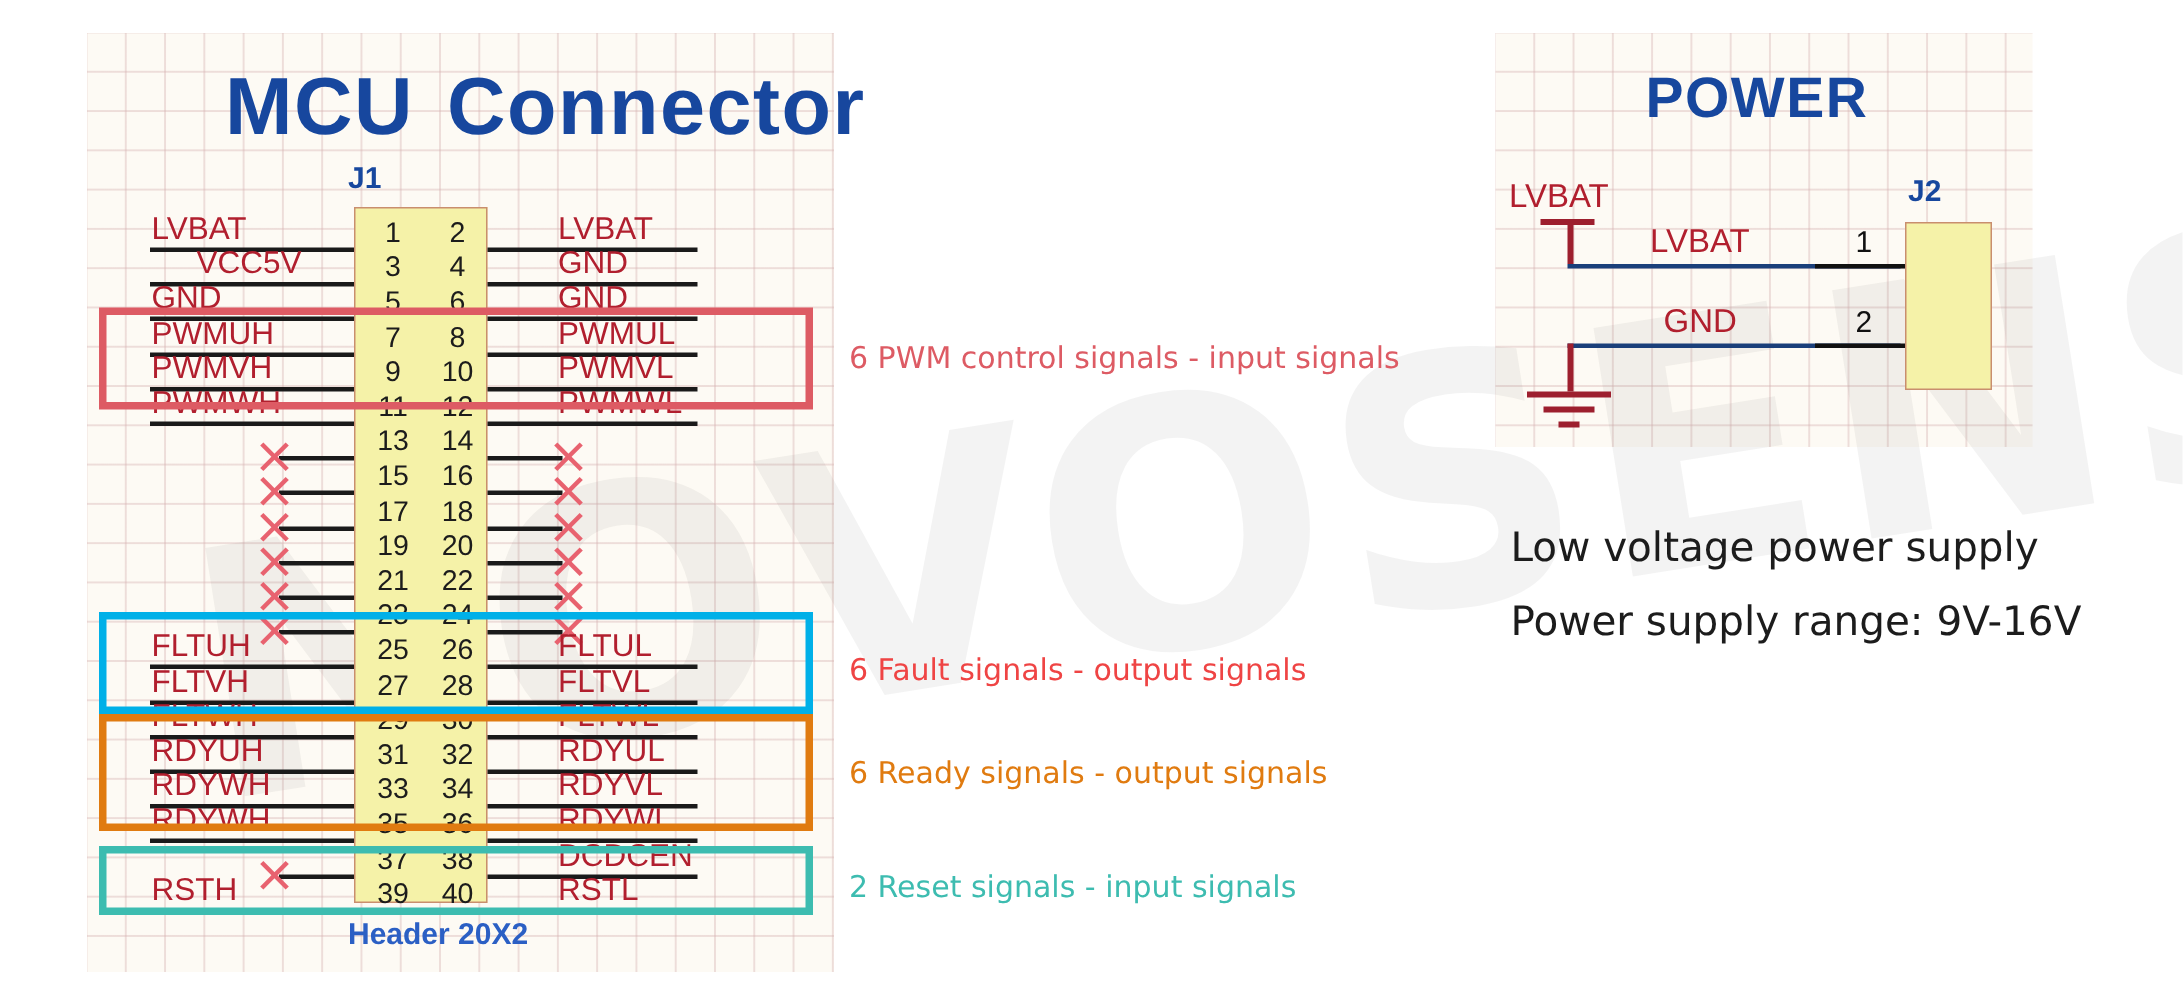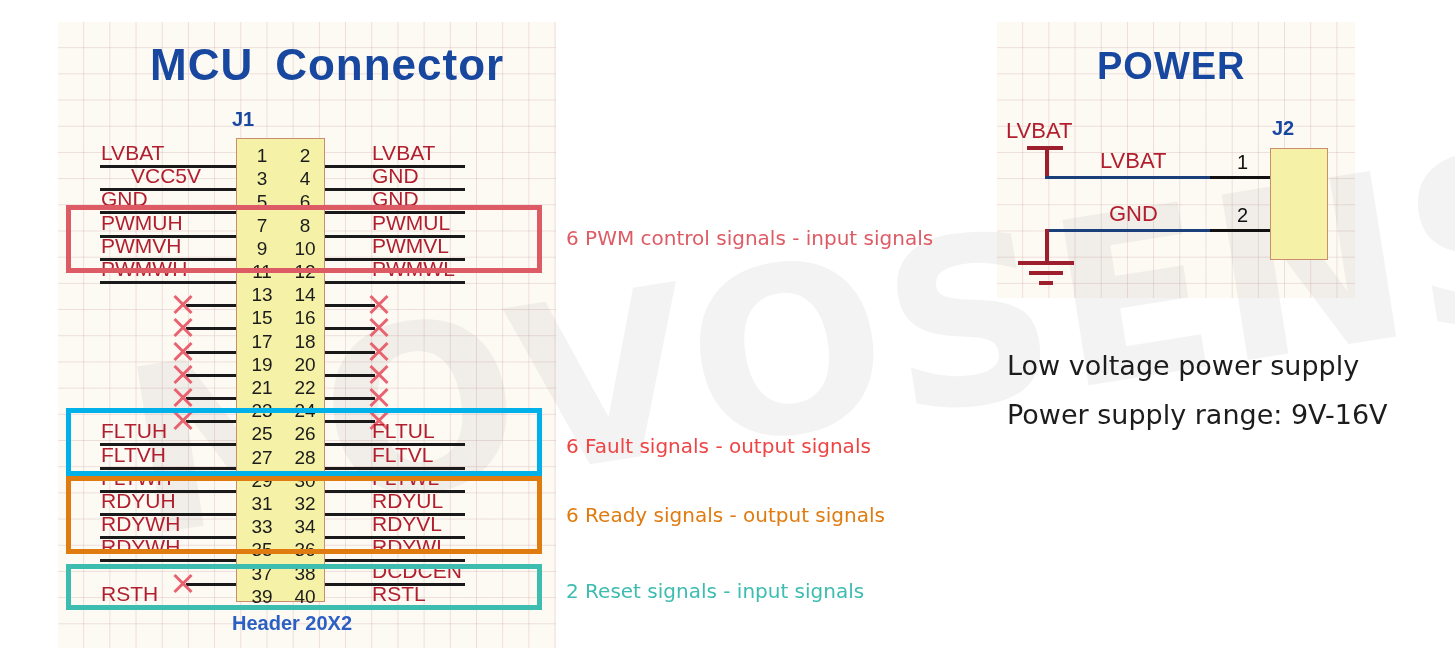--- a/index.html
+++ b/index.html
@@ -40,21 +40,21 @@
     font-family:"DejaVu Sans", sans-serif;
   }
 
   
   .sch-title{
     position:absolute;
     color:#17479e;font-weight:700;
     font-family:"Liberation Sans", sans-serif;
     white-space:nowrap;
   }
-  #title-mcu{left:150px;top:40px;font-size:44px;letter-spacing:1px;}
+  #title-mcu{left:150px;top:40px;font-size:54px;letter-spacing:1px;}
   #title-mcu .gap{display:inline-block;width:22px;}
   #title-power{left:1097px;top:45px;font-size:38px;letter-spacing:1px;}
 
   .ref-des{
     position:absolute;color:#17479e;font-weight:700;font-size:20px;
     white-space:nowrap;
   }
   #refdes-j1{left:232px;top:108px;}
   #refdes-j2{left:1272px;top:117px;}
 

